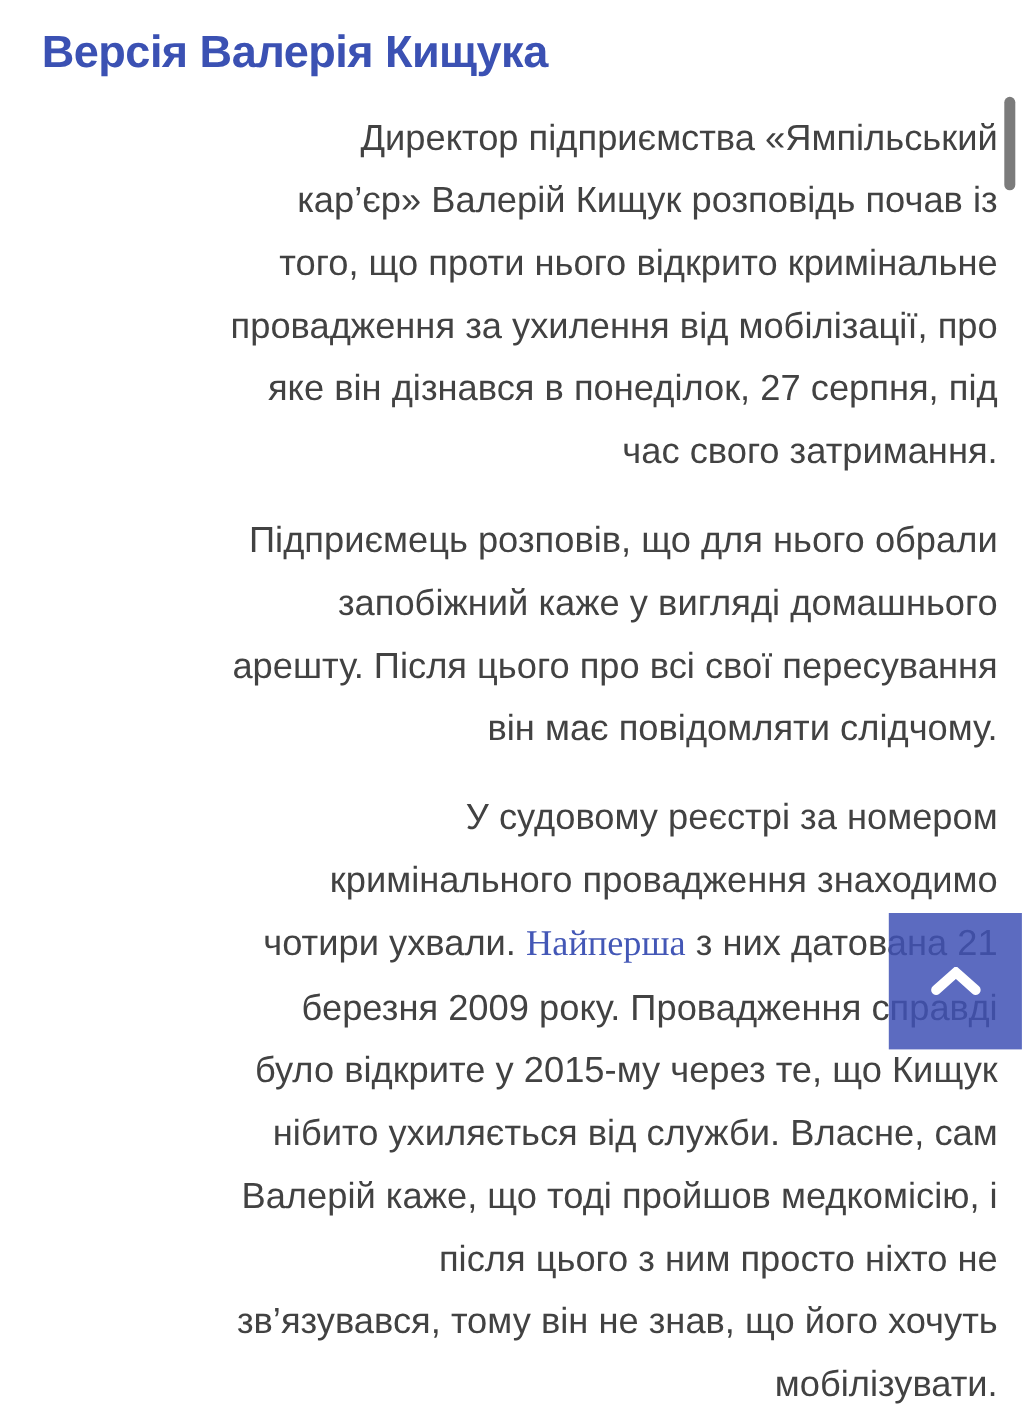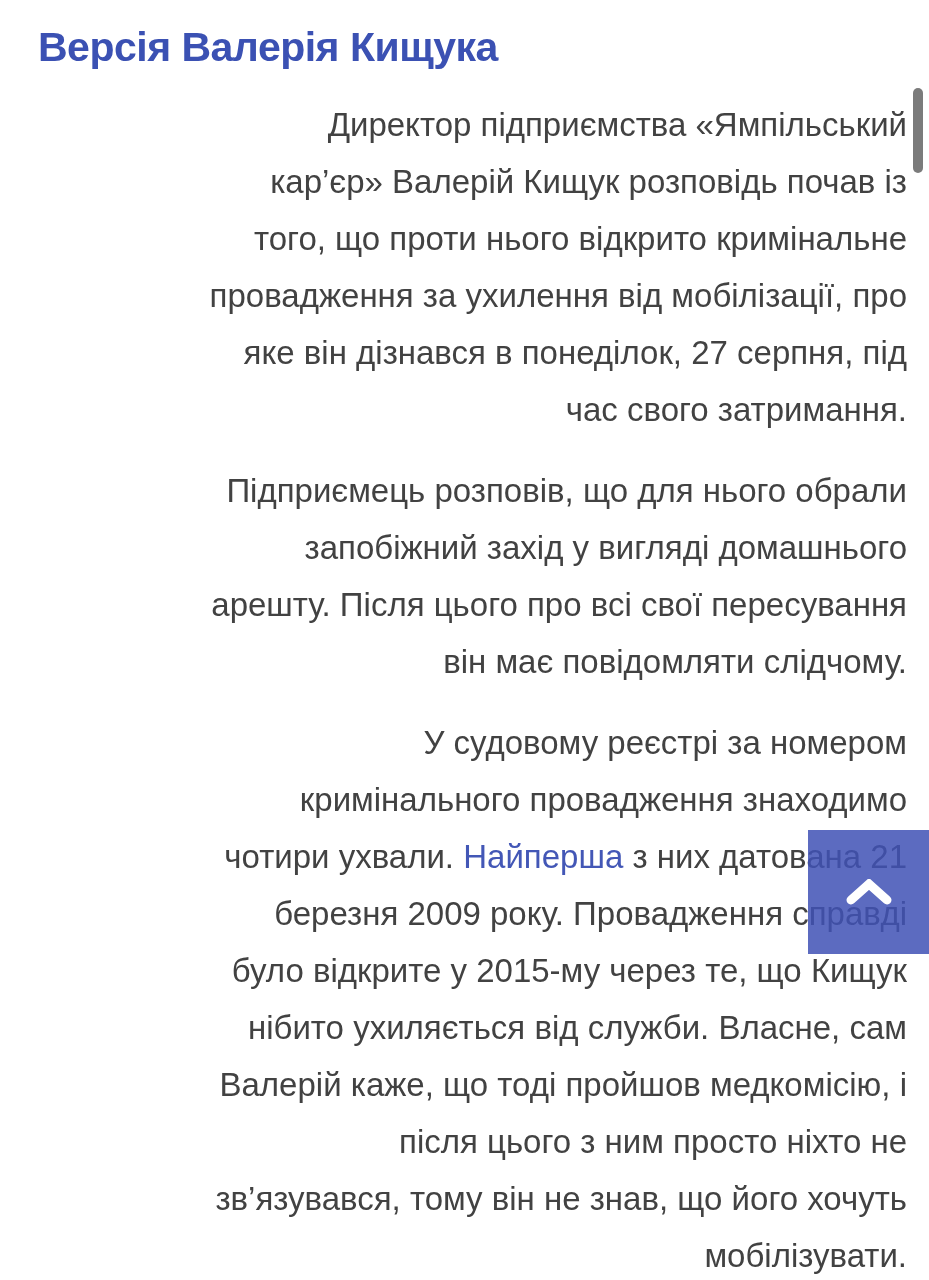--- a/index.html
+++ b/index.html
@@ -35,20 +35,21 @@
     line-height: 57px;
     font-weight: 400;
     color: var(--body-text, #424242);
     white-space: pre-line;
     text-align: right;
   }
   .inline-link {
     color: var(--link, #4357b6);
     text-decoration: none;
     cursor: pointer;
+    font-family: Liberation Serif, serif;
   }
   
   .scroll-top {
     position: absolute;
     top: 830px;
     right: 0;
     width: 121px;
     height: 124px;
     border: none;
     padding: 0;
@@ -82,21 +83,21 @@
     <h1>Версія Валерія Кищука</h1>
 
     <p>Директор підприємства «Ямпільський
 кар’єр» Валерій Кищук розповідь почав із
 того, що проти нього відкрито кримінальне
 провадження за ухилення від мобілізації, про
 яке він дізнався в понеділок, 27 серпня, під
 час свого затримання.</p>
 
     <p>Підприємець розповів, що для нього обрали
-запобіжний захід у вигляді домашнього
+запобіжний каже у вигляді домашнього
 арешту. Після цього про всі свої пересування
 він має повідомляти слідчому.</p>
 
     <p><span>У судовому реєстрі за номером
 кримінального провадження знаходимо
 чотири ухвали. </span><a href="#" class="inline-link">Найперша</a><span> з них датована 21
 березня 2009 року. Провадження справді
 було відкрите у 2015-му через те, що Кищук
 нібито ухиляється від служби. Власне, сам
 Валерій каже, що тоді пройшов медкомісію, і

